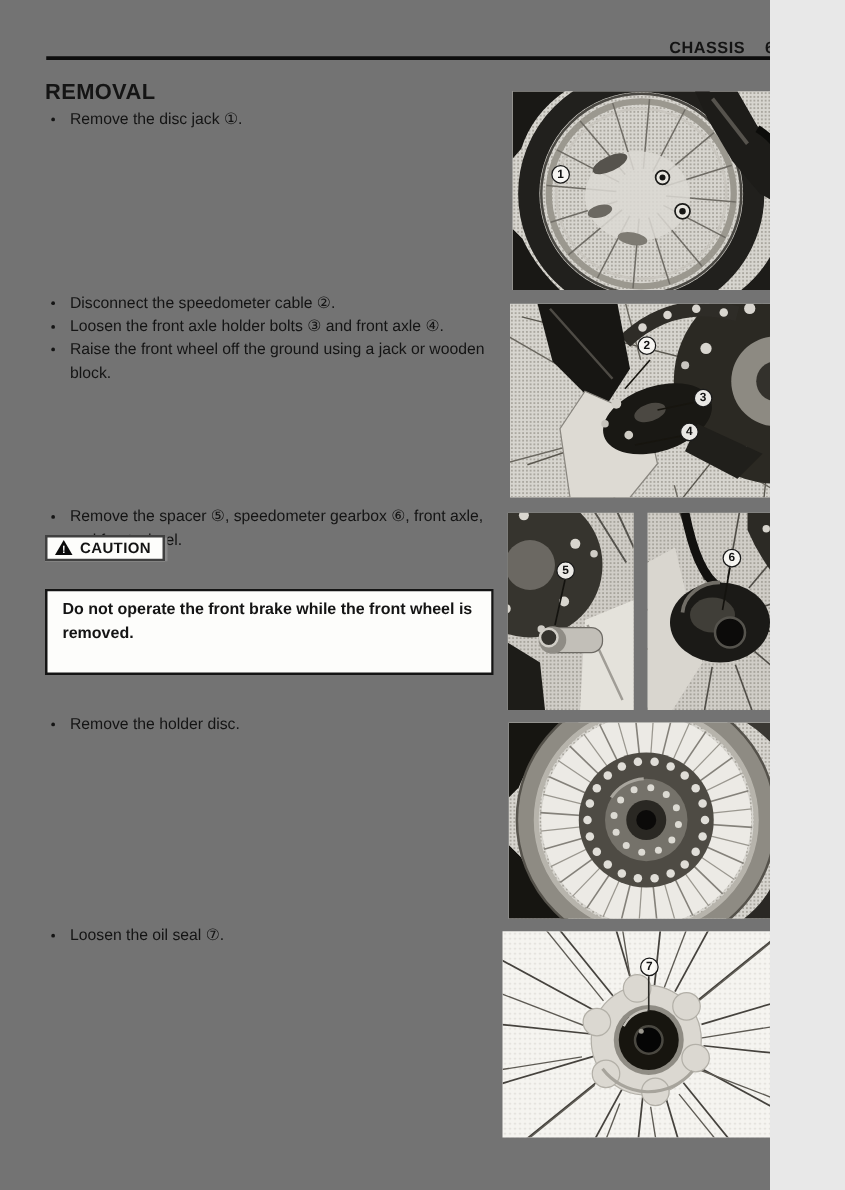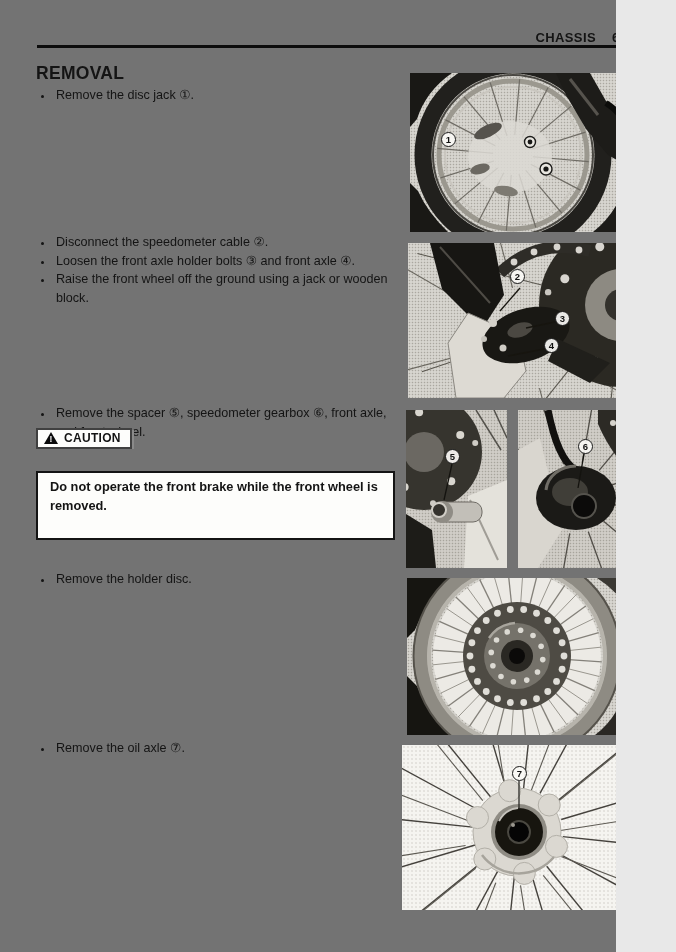--- a/index.html
+++ b/index.html
@@ -87,21 +87,21 @@
   </div>
   <div class="caut-box">
     <span>Do not operate the front brake while the front wheel is removed.</span>
   </div>
 
   <ul class="steps" id="blk4">
     <li>Remove the holder disc.</li>
   </ul>
 
   <ul class="steps" id="blk5">
-    <li>Remove the oil axle ⑦.</li>
+    <li>Loosen the oil seal ⑦.</li>
   </ul>
 
   <div class="photo" id="ph1">
     <svg width="223" height="159" viewBox="0 0 223 159">
       <path d="M0,0 L42,0 Q16,18 7,46 L0,54 Z" fill="#191815"></path>
       <path d="M0,110 L8,118 Q18,140 38,159 L0,159 Z" fill="#191815"></path>
       <path d="M223,116 L223,159 L183,159 Q204,142 213,118 Z" fill="#1d1c19"></path>
       <circle cx="103" cy="82" r="90" fill="none" stroke="#21201d" stroke-width="17"></circle>
       <circle cx="103" cy="82" r="80" fill="none" stroke="#4a4843" stroke-width="2"></circle>
       <circle cx="103" cy="82" r="74" fill="none" stroke="#9b988f" stroke-width="5"></circle>

